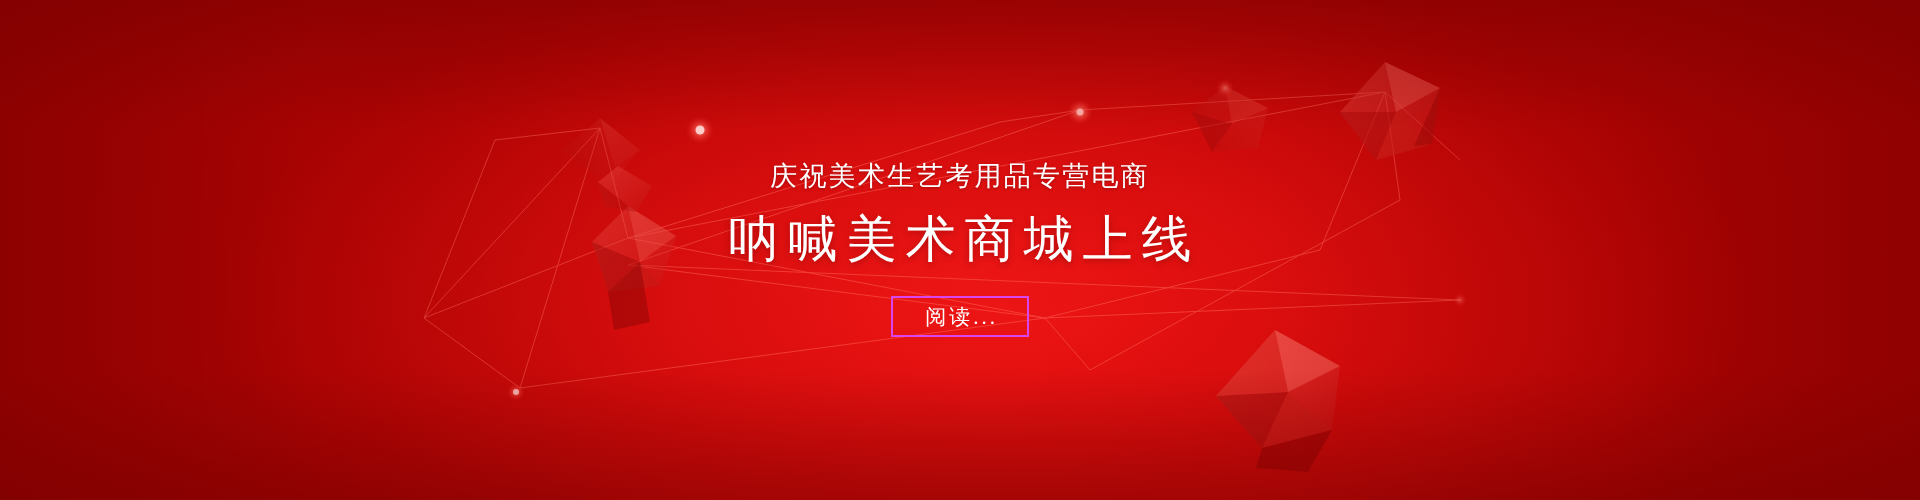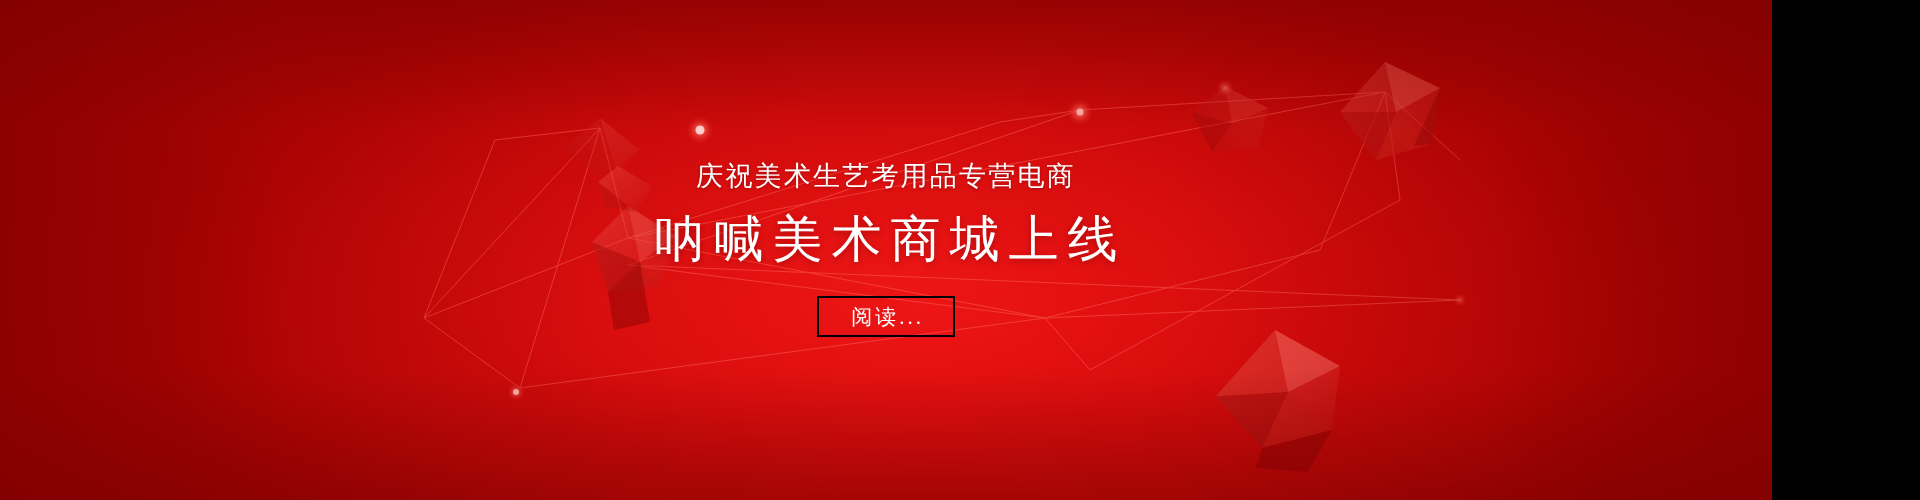--- a/index.html
+++ b/index.html
@@ -5,21 +5,21 @@
 <style>
   * { margin:0; padding:0; box-sizing:border-box; }
   html, body {
     width:1920px; height:500px;
     overflow:hidden;
     background:#000;
     font-family:"Liberation Sans", sans-serif;
   }
   #banner {
     position:relative;
-    width:1772px; height:500px;
+    width:1920px; height:500px;
     overflow:hidden;
     background:#8b5cf6;
   }
   
   .bg-base {
     position:absolute; inset:0;
     background:#b50404;
   }
   .bg-glow {
     position:absolute; inset:0;
@@ -72,21 +72,21 @@
     font-family:"Liberation Serif","DejaVu Serif",serif;
     text-shadow:0 2px 6px rgba(90,0,0,0.40);
     margin-bottom:32px;
   }
   .cta {
     display:inline-flex;
     align-items:center; justify-content:center;
     min-width:138px;
     height:41px;
     padding:0 18px;
-    border:2px solid #000000;
+    border:2px solid #d946ef;
     background:transparent;
     color:#ffffff;
     font-size:21px;
     letter-spacing:3px;
     text-indent:3px;
     font-family:"Liberation Serif","DejaVu Serif",serif;
     cursor:pointer;
     text-decoration:none;
   }
 </style>

